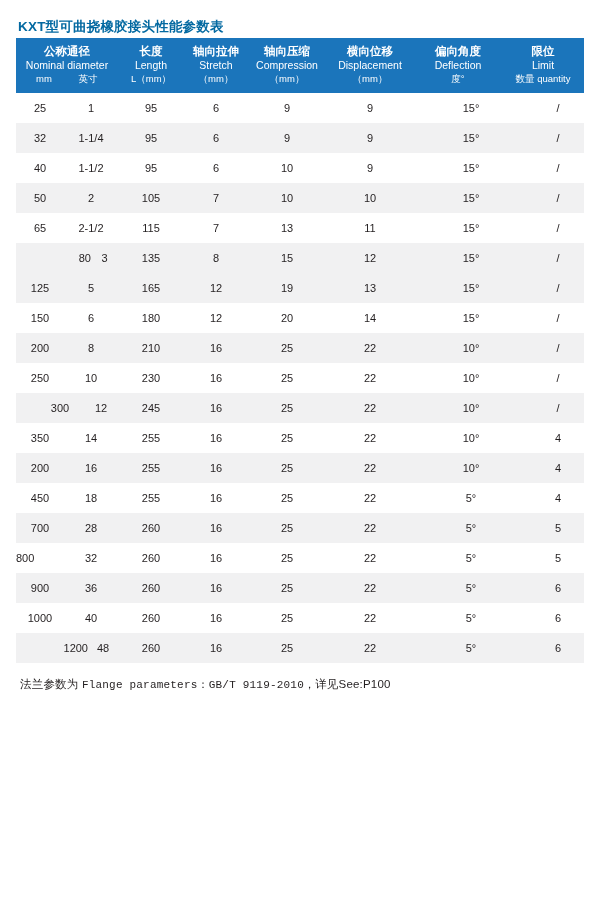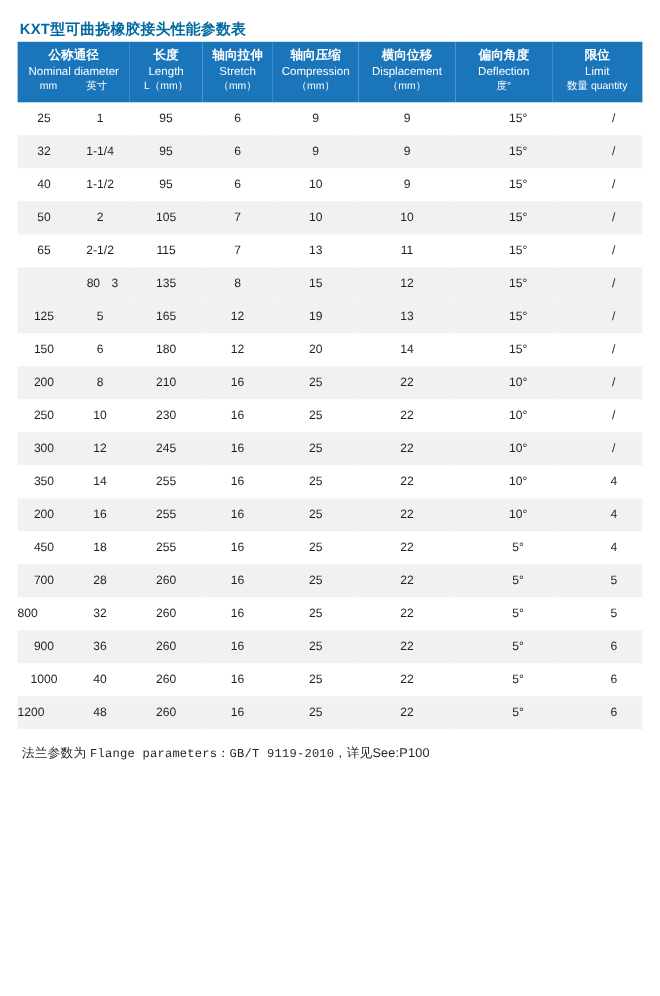--- a/index.html
+++ b/index.html
@@ -292,21 +292,21 @@
           </td>
           <td>230</td>
           <td>16</td>
           <td>25</td>
           <td>22</td>
           <td class="c-defl">10°</td>
           <td class="c-limit">/</td>
         </tr>
         <tr class="alt">
           <td style="padding: 0px;">
-            <div style="display: flex;">
+            <div style="display: flex; padding-left: 20px;">
               <span style="flex: 0 0 48px; text-align: center;">300</span>
               <span style="flex: 1 1 0%; text-align: center;">12</span>
             </div>
           </td>
           <td>245</td>
           <td>16</td>
           <td>25</td>
           <td>22</td>
           <td class="c-defl">10°</td>
           <td class="c-limit">/</td>
@@ -405,21 +405,21 @@
           <td>260</td>
           <td>16</td>
           <td>25</td>
           <td>22</td>
           <td class="c-defl">5°</td>
           <td class="c-limit">6</td>
         </tr>
         <tr class="alt">
           <td style="padding: 0px;">
             <div style="display: flex;">
-              <span style="flex: 0 0 48px; text-align: left;">1200</span>
+              <span style="flex: 0 0 48px; text-align: right; padding-left: 24px;">1200</span>
               <span style="flex: 1 1 0%; text-align: center;">48</span>
             </div>
           </td>
           <td>260</td>
           <td>16</td>
           <td>25</td>
           <td>22</td>
           <td class="c-defl">5°</td>
           <td class="c-limit">6</td>
         </tr>

